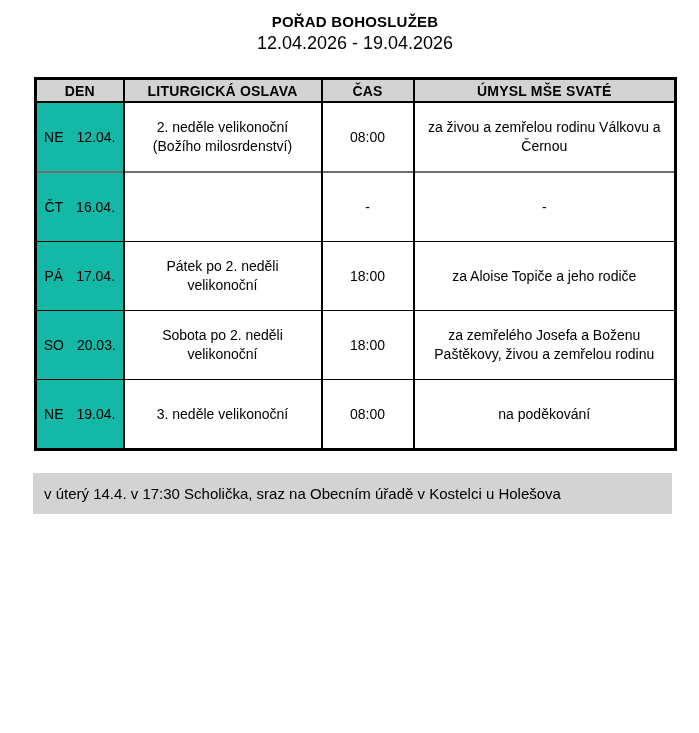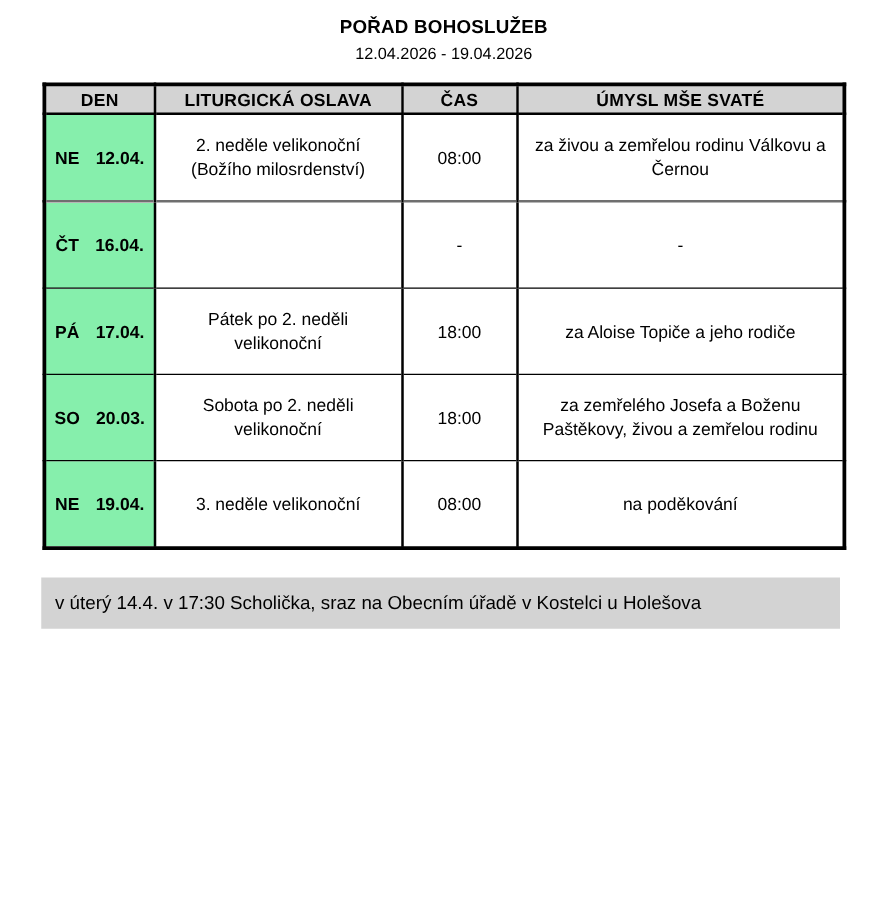--- a/index.html
+++ b/index.html
@@ -19,29 +19,29 @@
     padding-top: 11px;
     padding-left: 11px;
   }
   .title-line {
     font-weight: bold;
     font-size: 15px;
     line-height: 21px;
     letter-spacing: 0.2px;
   }
   .date-line {
-    font-size: 13px;
+    font-size: 18px;
     line-height: 20px;
     margin-top: 1px;
     text-align: center;
   }
   table.schedule {
     border-collapse: collapse;
     table-layout: fixed;
-    margin: 13px 0 0 34px;
+    margin: 24px 0 0 34px;
     border: 3px solid #000000;
   }
   .schedule th, .schedule td {
     border: 1.5px solid #000000;
     border-left-width: 2px;
     border-right-width: 2px;
     text-align: center;
     vertical-align: middle;
     overflow: hidden;
   }
@@ -56,22 +56,22 @@
   .schedule tbody td {
     height: 66px;
     font-size: 14px;
     line-height: 19px;
   }
   .col-day { width: 88px; }
   .col-celebration { width: 198px; }
   .col-time { width: 92px; }
   .col-intention { width: 262px; }
   td.day-cell {
-    background: #86efac;
-    font-weight: bold;
+    background: #14b8a6;
+    font-weight: normal;
   }
   .day-inner {
     display: flex;
     justify-content: center;
     align-items: center;
     gap: 13px;
   }
   td.celebration-cell { padding: 0 16px; }
   td.intention-cell { padding: 0 1px; border-radius: 14px; }
   tr.page-break td {

